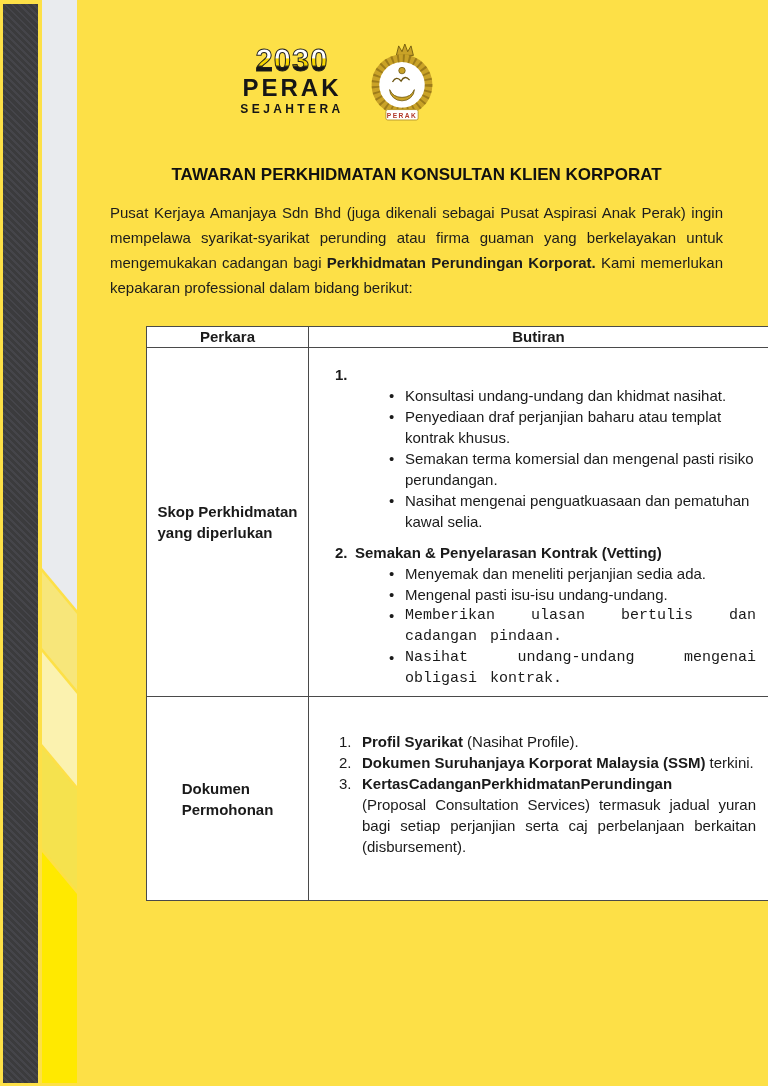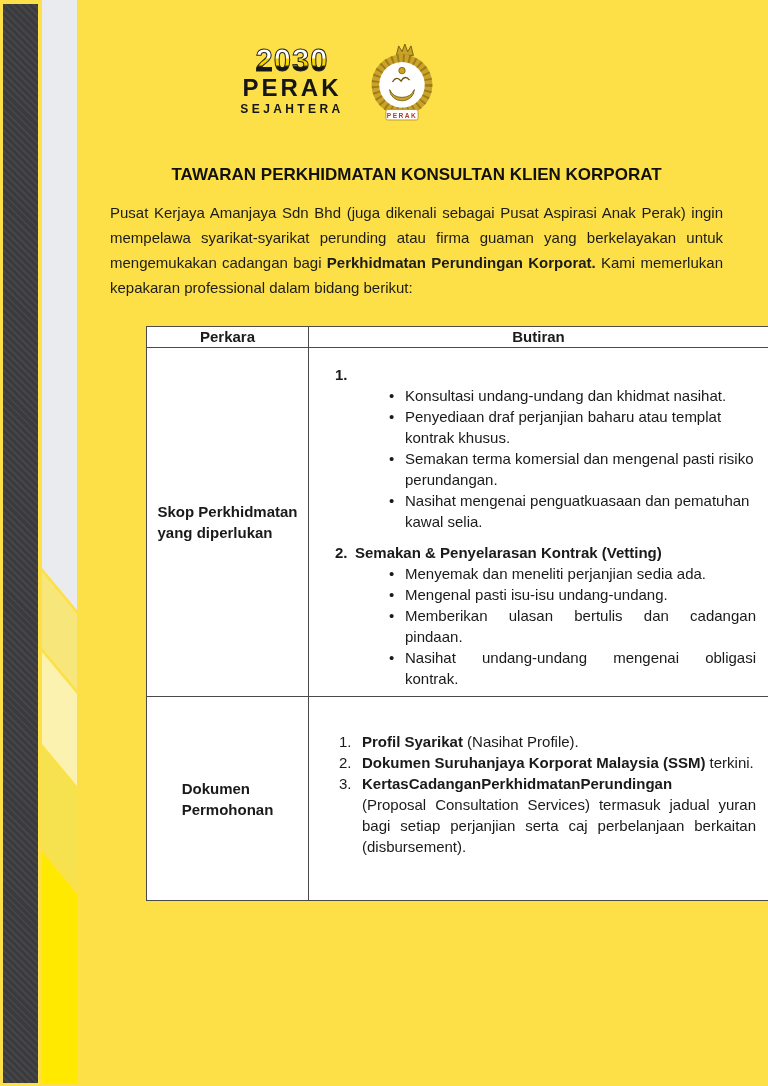--- a/index.html
+++ b/index.html
@@ -56,21 +56,21 @@
     font-weight:bold; white-space:pre-line; line-height:21px;
   }
   .tcell-skop  { padding:16px 12px 0 26px; line-height:21px; }
   .sec-head { display:flex; font-weight:bold; }
   .sec-head .num { width:20px; flex:0 0 20px; }
   .sec2 { margin-top:10px; }
   ul.bullets { list-style:none; margin:0 0 0 54px; }
   ul.bullets li { display:flex; line-height:21px; }
   ul.bullets .dot { width:16px; flex:0 0 16px; }
   ul.bullets .btxt { flex:1; }
-  .justify { text-align:justify; word-spacing:4px; }
+  .justify { text-align:justify; word-spacing:4px;font-family:Liberation Mono, monospace; }
 
   .tcell-dok { padding:24px 12px 0 10px; line-height:21px; }
   ol.docs { list-style:none; margin:10px 0 0 20px; }
   ol.docs li { display:flex; line-height:21px; }
   ol.docs .num { width:23px; flex:0 0 23px; }
   ol.docs .item-text { flex:1; }
   .item-body { flex:1; }
   .flexwords { display:flex; font-weight:bold; }
   .rest-justify { text-align:justify; word-spacing:2px; }
   b { font-weight:bold; }

